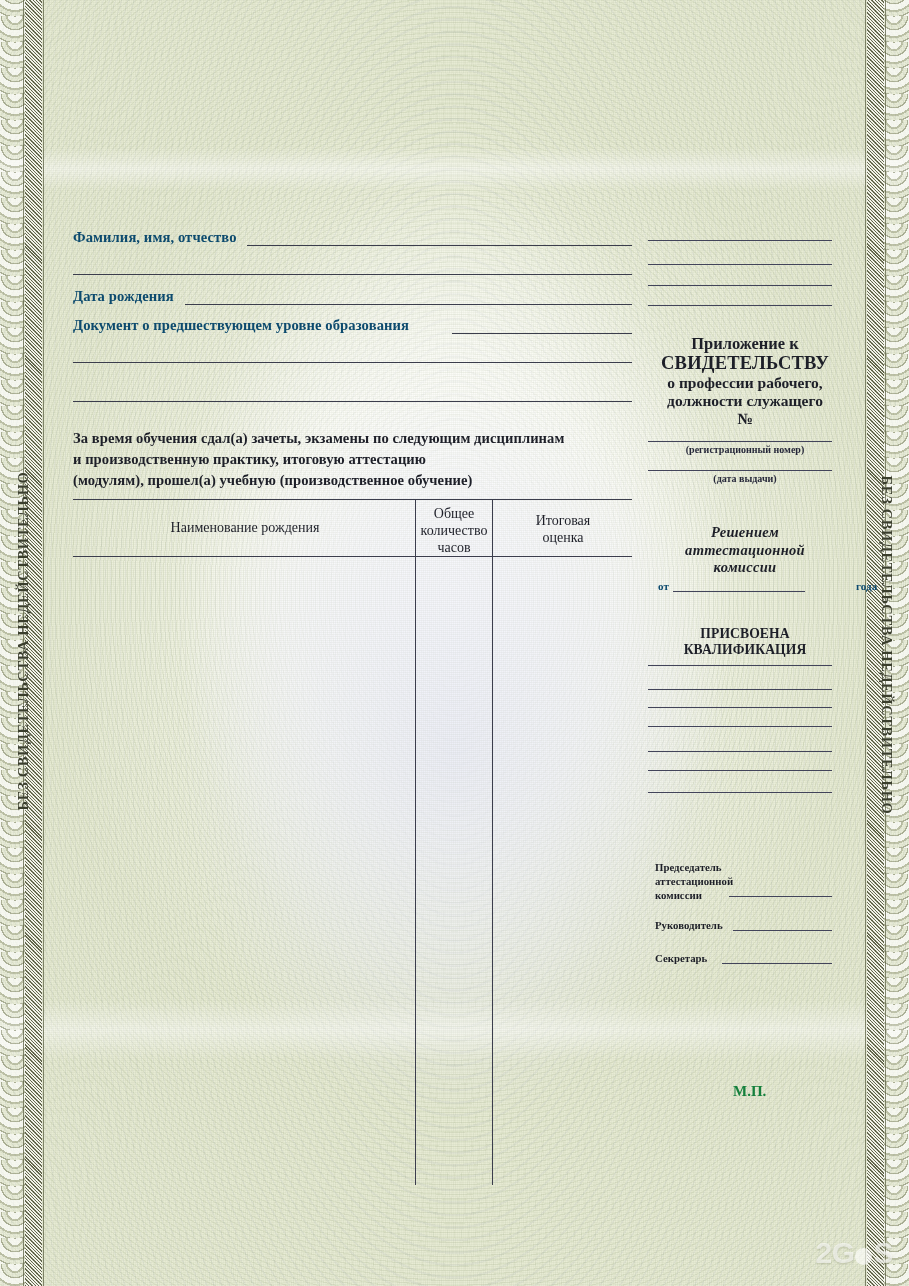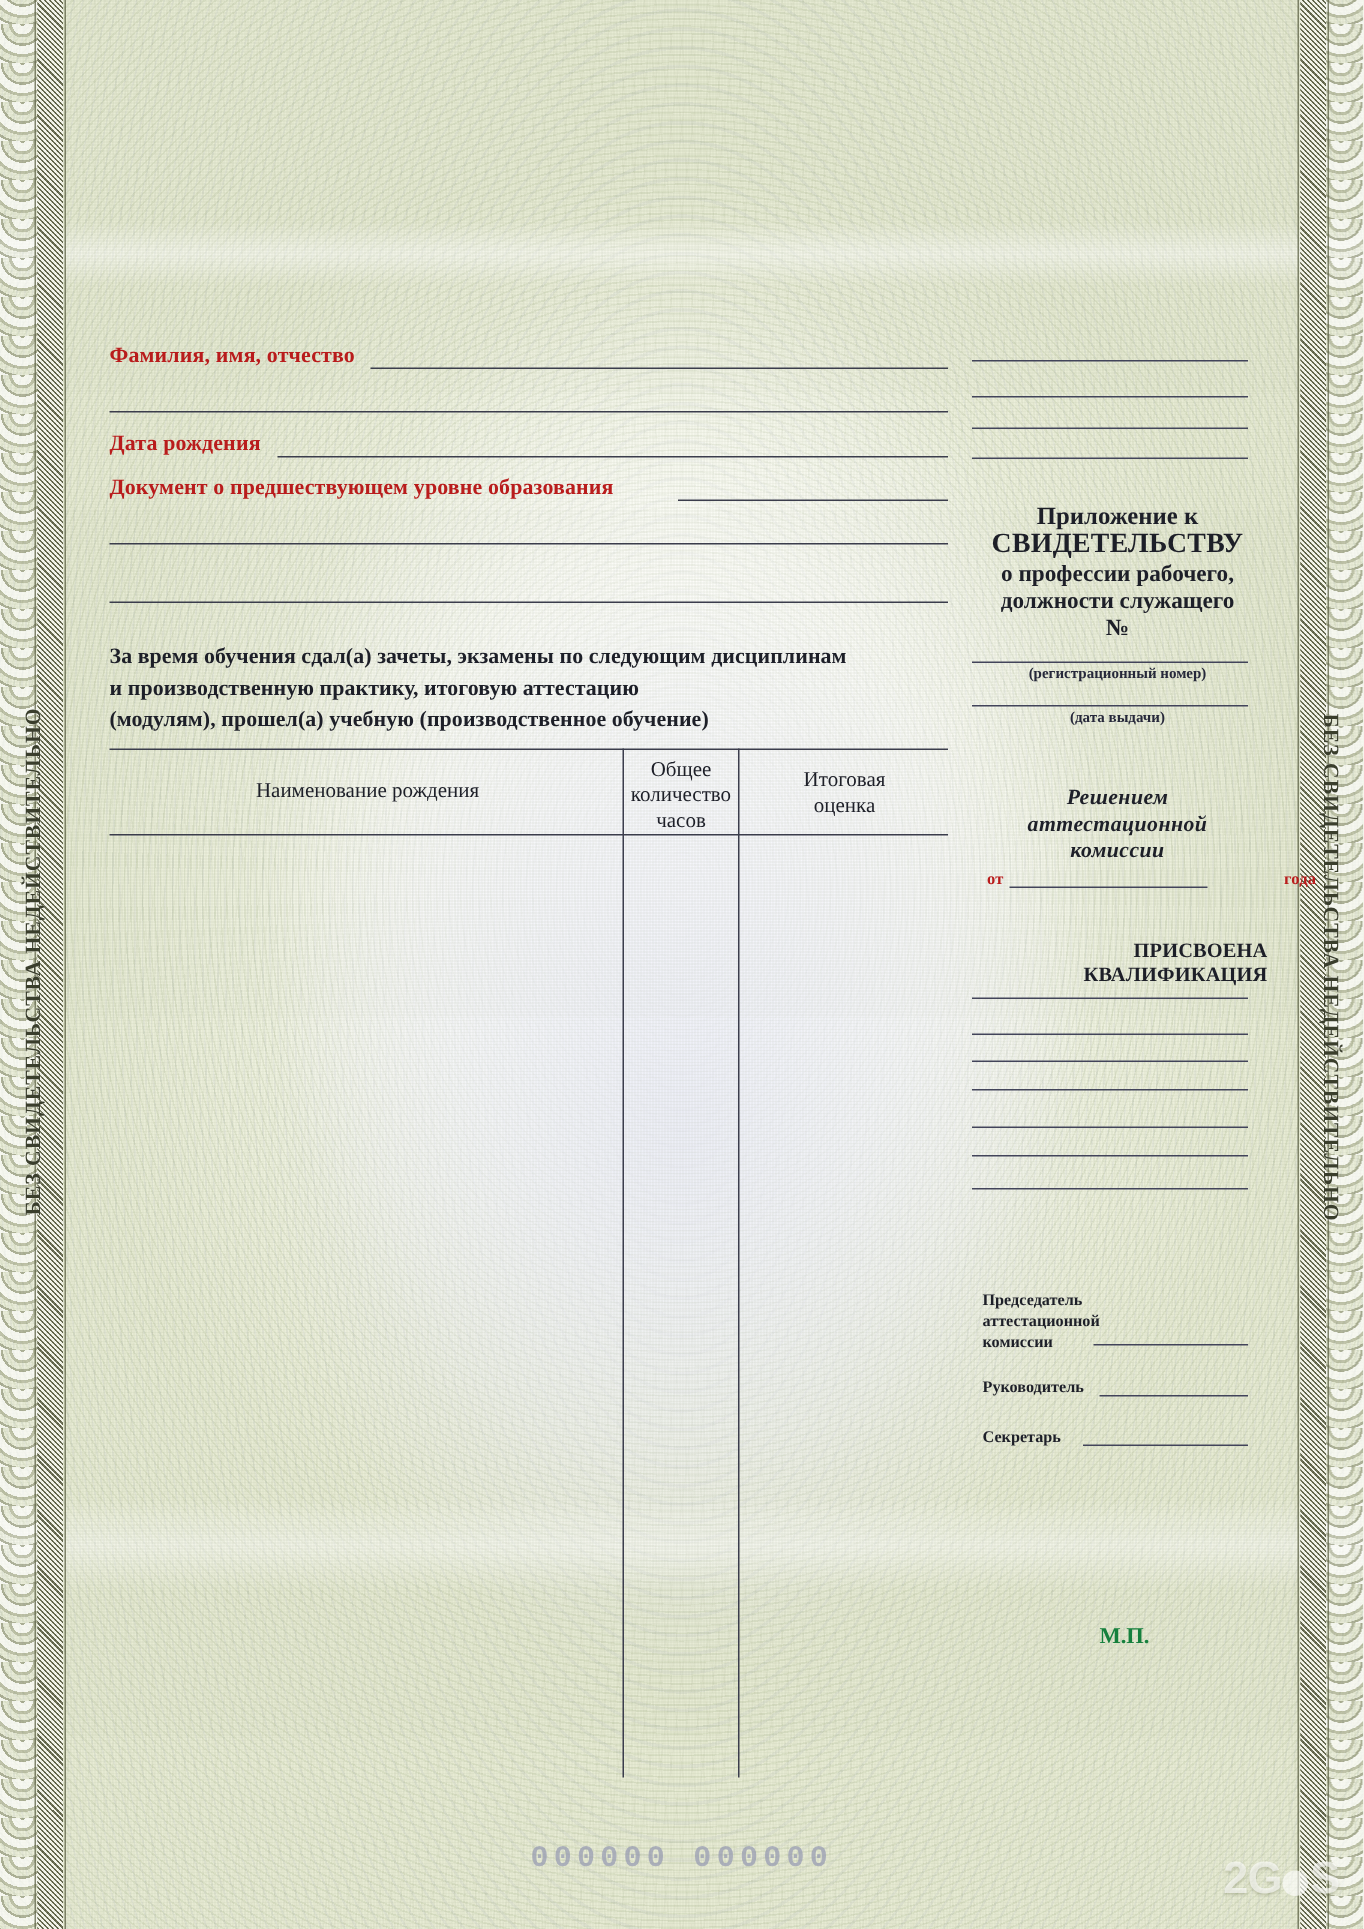--- a/index.html
+++ b/index.html
@@ -206,21 +206,21 @@
   .vrule {
     position: absolute;
     width: 0;
     border-left: 1.3px solid #3b3d4c;
   }
 
   .lbl {
     position: absolute;
     font-family: "Liberation Serif", "DejaVu Serif", serif;
     font-weight: 700;
-    color: #b91c1c;
+    color: #0c4a6e;
     white-space: nowrap;
     letter-spacing: .1px;
   }
 
   .para {
     position: absolute;
     font-family: "Liberation Serif", "DejaVu Serif", serif;
     font-weight: 700;
     font-size: 14.6px;
     line-height: 21px;
@@ -276,21 +276,21 @@
     font-size: 14.5px;
     line-height: 17.5px;
     color: #1d1f28;
     letter-spacing: .3px;
   }
 
   .qual {
     position: absolute;
     width: 200px;
     left: 645px;
-    text-align: right;
+    text-align: center;
     font-family: "Liberation Serif", "DejaVu Serif", serif;
     font-weight: 700;
     font-size: 13.6px;
     color: #1d1f28;
     letter-spacing: .1px;
   }
 
   .sig-lbl {
     position: absolute;
     font-family: "Liberation Serif", "DejaVu Serif", serif;
@@ -460,20 +460,19 @@
     <div class="rule thin" style="left:729px; top:896px; width:103px;"></div>
 
     <div class="sig-lbl" style="left:655px; top:918px;">Руководитель</div>
     <div class="rule thin" style="left:733px; top:930px; width:99px;"></div>
 
     <div class="sig-lbl" style="left:655px; top:951px;">Секретарь</div>
     <div class="rule thin" style="left:722px; top:963px; width:110px;"></div>
 
     <div class="mp" style="left:733px; top:1083px;">М.П.</div>
 
-    <div class="serial" style="top:1228px;">000000  000000</div>
 
     <div class="wm2gis">
       <span>2G</span><span class="dot"></span><span>S</span>
     </div>
 
   </div>
 </div>
 
 </body></html>

